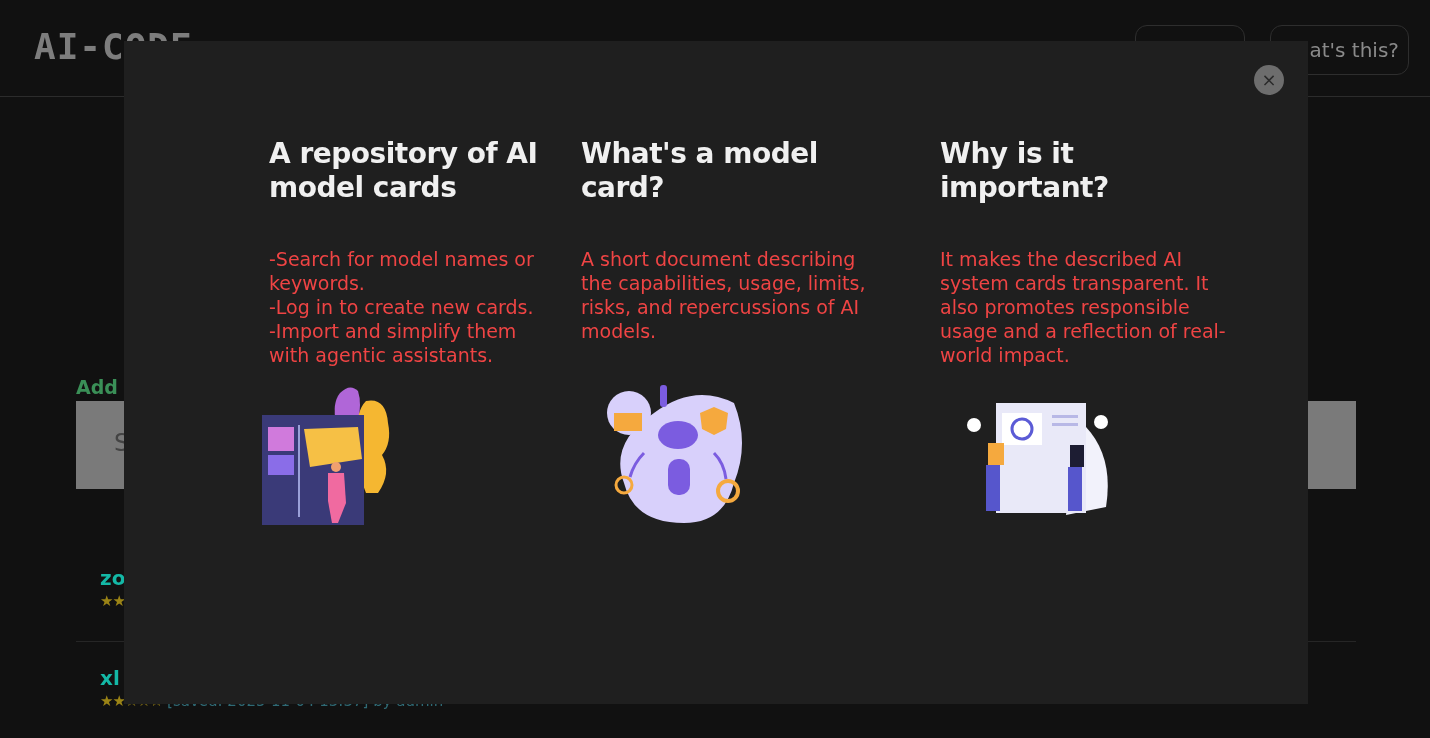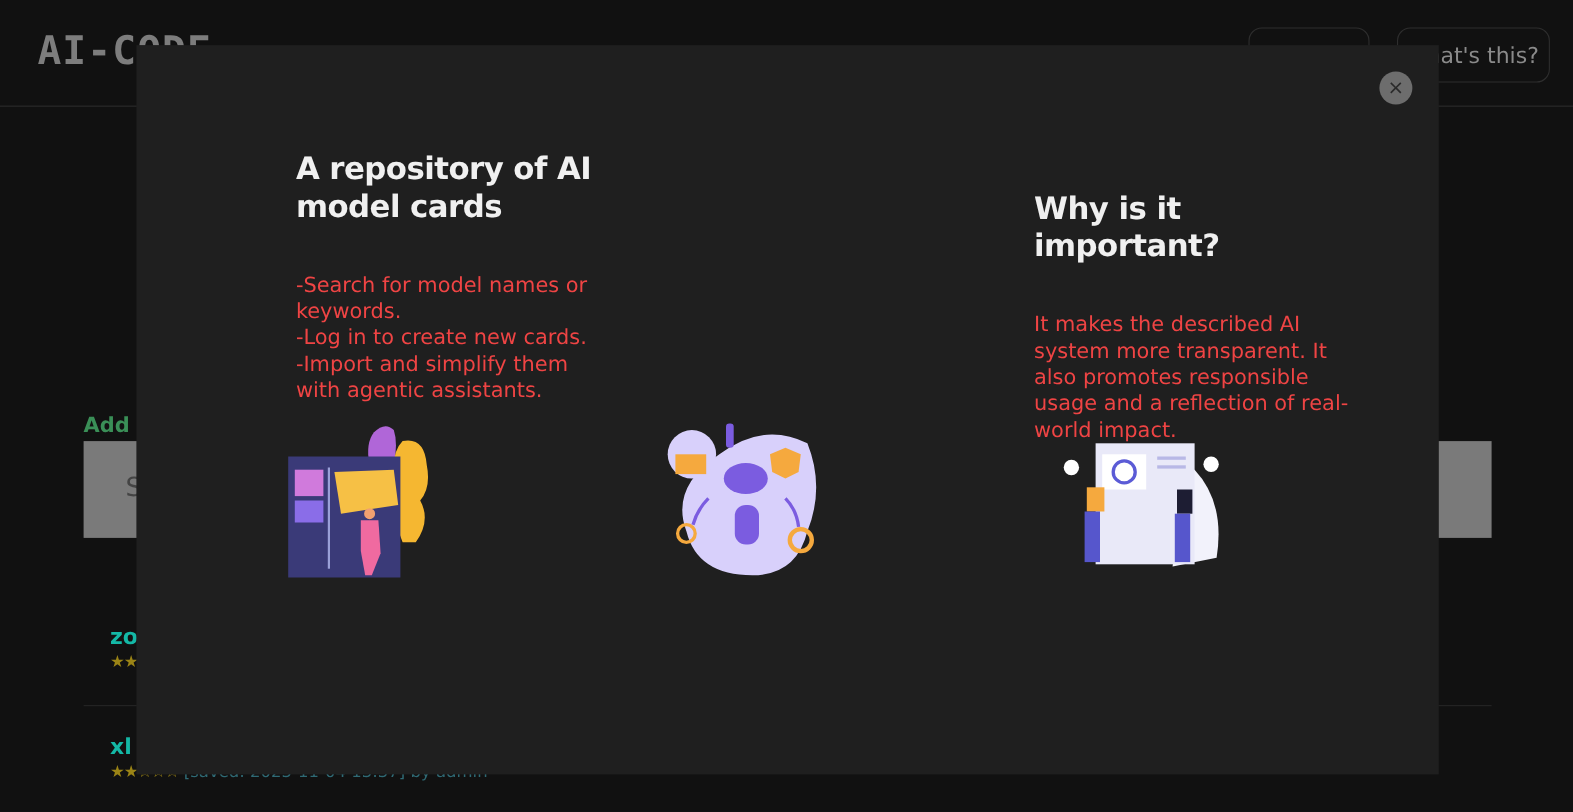--- a/index.html
+++ b/index.html
@@ -52,23 +52,27 @@
 
 <div class="modal">
   <div class="close-btn"><span>×</span></div>
 
   <div class="col" style="left:98px;margin-left:47px;">
     <h2>A repository of AI model cards</h2>
     <p>-Search for model names or keywords.
 -Log in to create new cards.
 -Import and simplify them with agentic assistants.</p>
   </div>
-  <div class="col" style="left:816px;margin-top:36px;">
+  <div class="col" style="left:457px;">
+    <h2>What's a model card?</h2>
+    <p>A short document describing the capabilities, usage, limits, risks, and repercussions of AI models.</p>
+  </div>
+  <div class="col" style="left:816px;">
     <h2>Why is it important?</h2>
-    <p>It makes the described AI system more transparent. It also promotes responsible usage and a reflection of real-world impact.</p>
+    <p>It makes the described AI system cards transparent. It also promotes responsible usage and a reflection of real-world impact.</p>
   </div>
 
   <svg class="illus" style="left:134px;top:342px;" width="140" height="148" viewBox="0 0 140 148">
     <path d="M82 10 Q92 0 100 8 Q104 20 100 40 L78 40 Q74 20 82 10Z" fill="#b066d8"></path>
     <path d="M108 18 Q128 14 130 40 Q134 60 124 72 Q134 90 120 110 L108 110 Q96 80 100 50 Q98 28 108 18Z" fill="#f5b731"></path>
     <rect x="4" y="32" width="102" height="110" fill="#3a3a78"></rect>
     <rect x="40" y="42" width="2" height="92" fill="#9aa0d8"></rect>
     <rect x="10" y="44" width="26" height="24" fill="#d07adc"></rect>
     <rect x="10" y="72" width="26" height="20" fill="#8a6de8"></rect>
     <path d="M46 46 L100 44 L104 76 L52 84Z" fill="#f6c045"></path>

